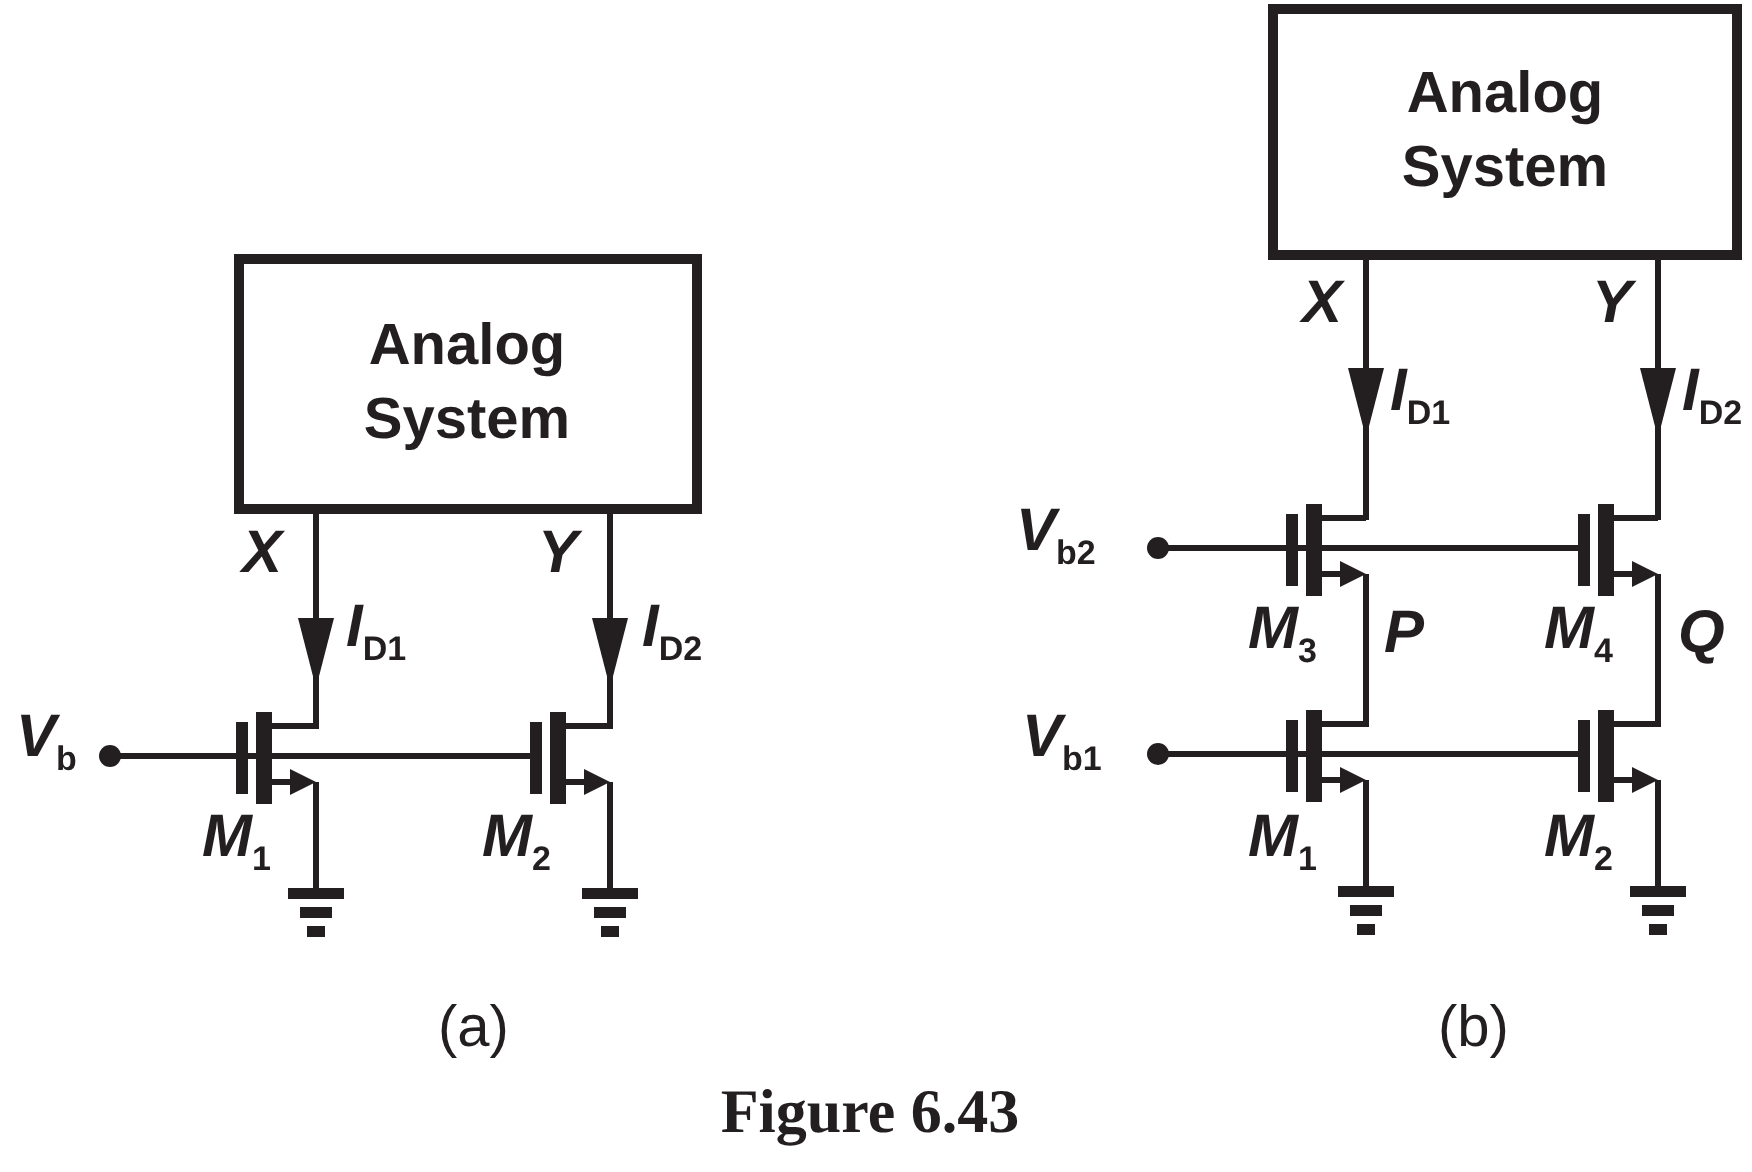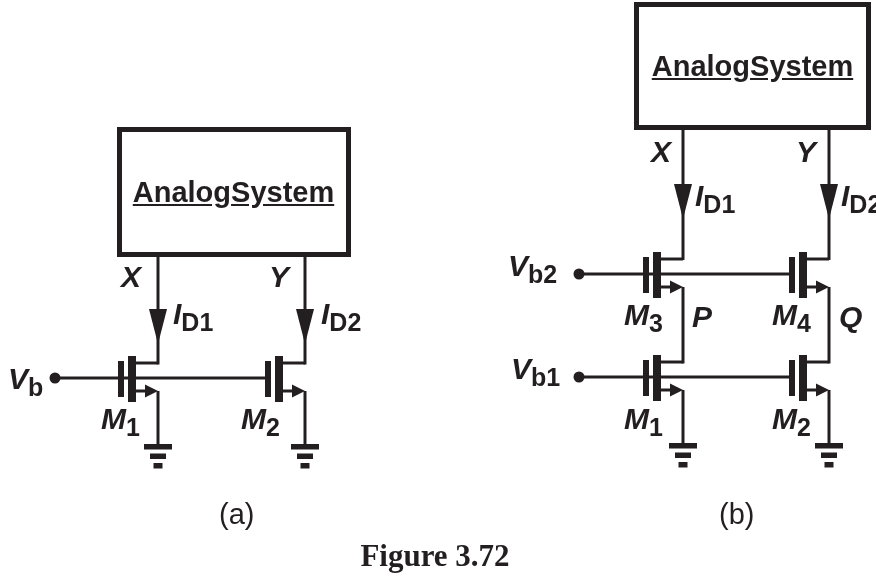--- a/index.html
+++ b/index.html
@@ -15,26 +15,26 @@
   svg .inkfill{ fill:var(--ink); stroke:none; }
   #nmos rect, #gnd rect { fill:var(--ink); stroke:none; }
   #nmos line { stroke:var(--ink); stroke-width:3; fill:none; }
   #nmos polygon { fill:var(--ink); stroke:none; }
 
   .lbl {
     position:absolute; line-height:1; white-space:nowrap;
     font-weight:bold; font-size:30px; color:var(--ink);
   }
   .lbl .base { font-style:italic; }
-  .lbl .sub  { font-style:normal; font-size:25px; vertical-align:-7px; letter-spacing:0; }
+  .lbl .sub  { font-style:normal; font-size:17px; vertical-align:-7px; letter-spacing:0; }
   .node-lbl  { font-style:italic; }
   .sys-text {
-    position:absolute; display:flex; flex-direction:row;
+    position:absolute; display:flex; flex-direction:column;
     align-items:center; justify-content:center; text-align:center;
-    font-weight:bold; font-size:29px; line-height:37px; color:var(--ink);text-decoration:underline;
+    font-weight:bold; font-size:29px; line-height:37px; color:var(--ink);
   }
   .subcap {
     position:absolute; font-weight:400; font-size:29px;
     line-height:1; color:var(--ink);
   }
   .figcap {
     position:absolute; left:0; width:870px; top:540px; text-align:center;
     font-family:"Liberation Serif", serif; font-weight:bold; font-size:31px;
     line-height:1; color:var(--ink);
   }
@@ -108,21 +108,21 @@
     <span>System</span>
   </div>
   <div class="lbl node-lbl" style="left:121px; top:262px;">X</div>
   <div class="lbl node-lbl" style="left:269px; top:262px;">Y</div>
   <div class="lbl" style="left:173px; top:299px;">
     <span class="base">I</span><span class="sub">D1</span>
   </div>
   <div class="lbl" style="left:321px; top:299px;">
     <span class="base">I</span><span class="sub">D2</span>
   </div>
-  <div class="lbl" style="left:8px; top:364px;">
+  <div class="lbl" style="left:8px; top:354px;">
     <span class="base">V</span><span class="sub">b</span>
   </div>
   <div class="lbl" style="left:101px; top:404px;">
     <span class="base">M</span><span class="sub">1</span>
   </div>
   <div class="lbl" style="left:241px; top:404px;">
     <span class="base">M</span><span class="sub">2</span>
   </div>
   <div class="subcap" style="left:219px; top:500px;">(a)</div>
 
@@ -153,15 +153,15 @@
   </div>
   <div class="lbl node-lbl" style="left:839px; top:302px;">Q</div>
   <div class="lbl" style="left:624px; top:404px;">
     <span class="base">M</span><span class="sub">1</span>
   </div>
   <div class="lbl" style="left:772px; top:404px;">
     <span class="base">M</span><span class="sub">2</span>
   </div>
   <div class="subcap" style="left:719px; top:500px;">(b)</div>
 
-  <div class="figcap">Figure 3.72</div>
+  <div class="figcap">Figure 6.43</div>
 
 </div>
 
 </body></html>

